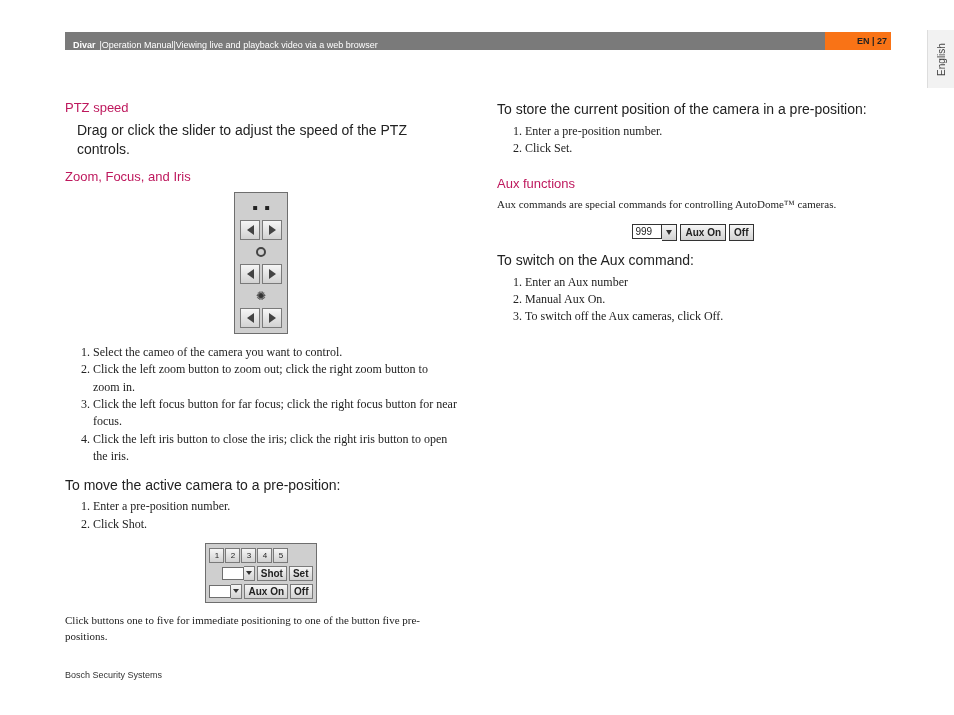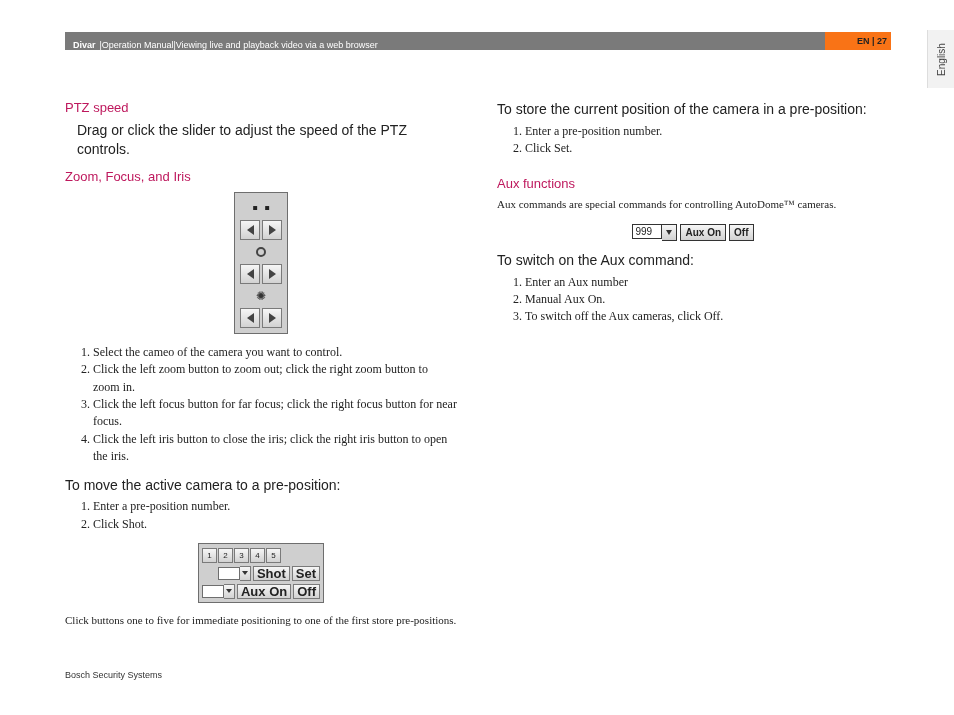--- a/index.html
+++ b/index.html
@@ -130,21 +130,21 @@
   }
   .mini-input {
     width:22px;height:13px;background:#fff;border:1px solid #6e6e6e;font-size:8px;
     display:flex;align-items:center;justify-content:flex-end;padding-right:1px;box-sizing:border-box;
   }
   .dd { width:10px;height:13px;background:linear-gradient(#f6f6f6,#d2d2d2);border:1px solid #7a7a7a;border-left:none;display:flex;align-items:center;justify-content:center;}
   .dd .caret{width:0;height:0;border-left:3px solid transparent;border-right:3px solid transparent;border-top:4px solid #333;}
   .lbl-btn {
     height:13px;margin-left:2px;padding:0 3px;
     background:linear-gradient(#f6f6f6,#d2d2d2);border:1px solid #7a7a7a;
-    font-size:13px;font-weight:bold;display:flex;align-items:center;color:#222;
+    font-size:10px;font-weight:bold;display:flex;align-items:center;color:#222;
   }
 
   
   .aux-bar { display:inline-flex; align-items:flex-start; }
   .aux-input {
     width:30px;height:15px;background:#fff;border:1px solid #333;font-size:10px;
     display:flex;align-items:center;justify-content:flex-start;padding-left:2px;box-sizing:border-box;
   }
   .aux-dd {
     width:14px;height:15px;background:linear-gradient(#f6f6f6,#d2d2d2);border:1px solid #333;border-left:none;
@@ -267,21 +267,21 @@
             <div class="mini-input"></div>
             <div class="dd">
                 <span class="caret"></span>
               </div>
             <div class="lbl-btn">Aux On</div>
             <div class="lbl-btn">Off</div>
           </div>
         </div>
       </div>
 
-      <div class="serif">Click buttons one to five for immediate positioning to one of the first store pre-positions.</div>
+      <div class="serif">Click buttons one to five for immediate positioning to one of the button five pre-positions.</div>
 
     </div>
 
     <div class="col">
 
       <div class="body-text">To store the current position of the camera in a pre-position:</div>
       <ol class="numlist">
         <li>Enter a pre-position number.</li>
         <li>Click Set.</li>
       </ol>

